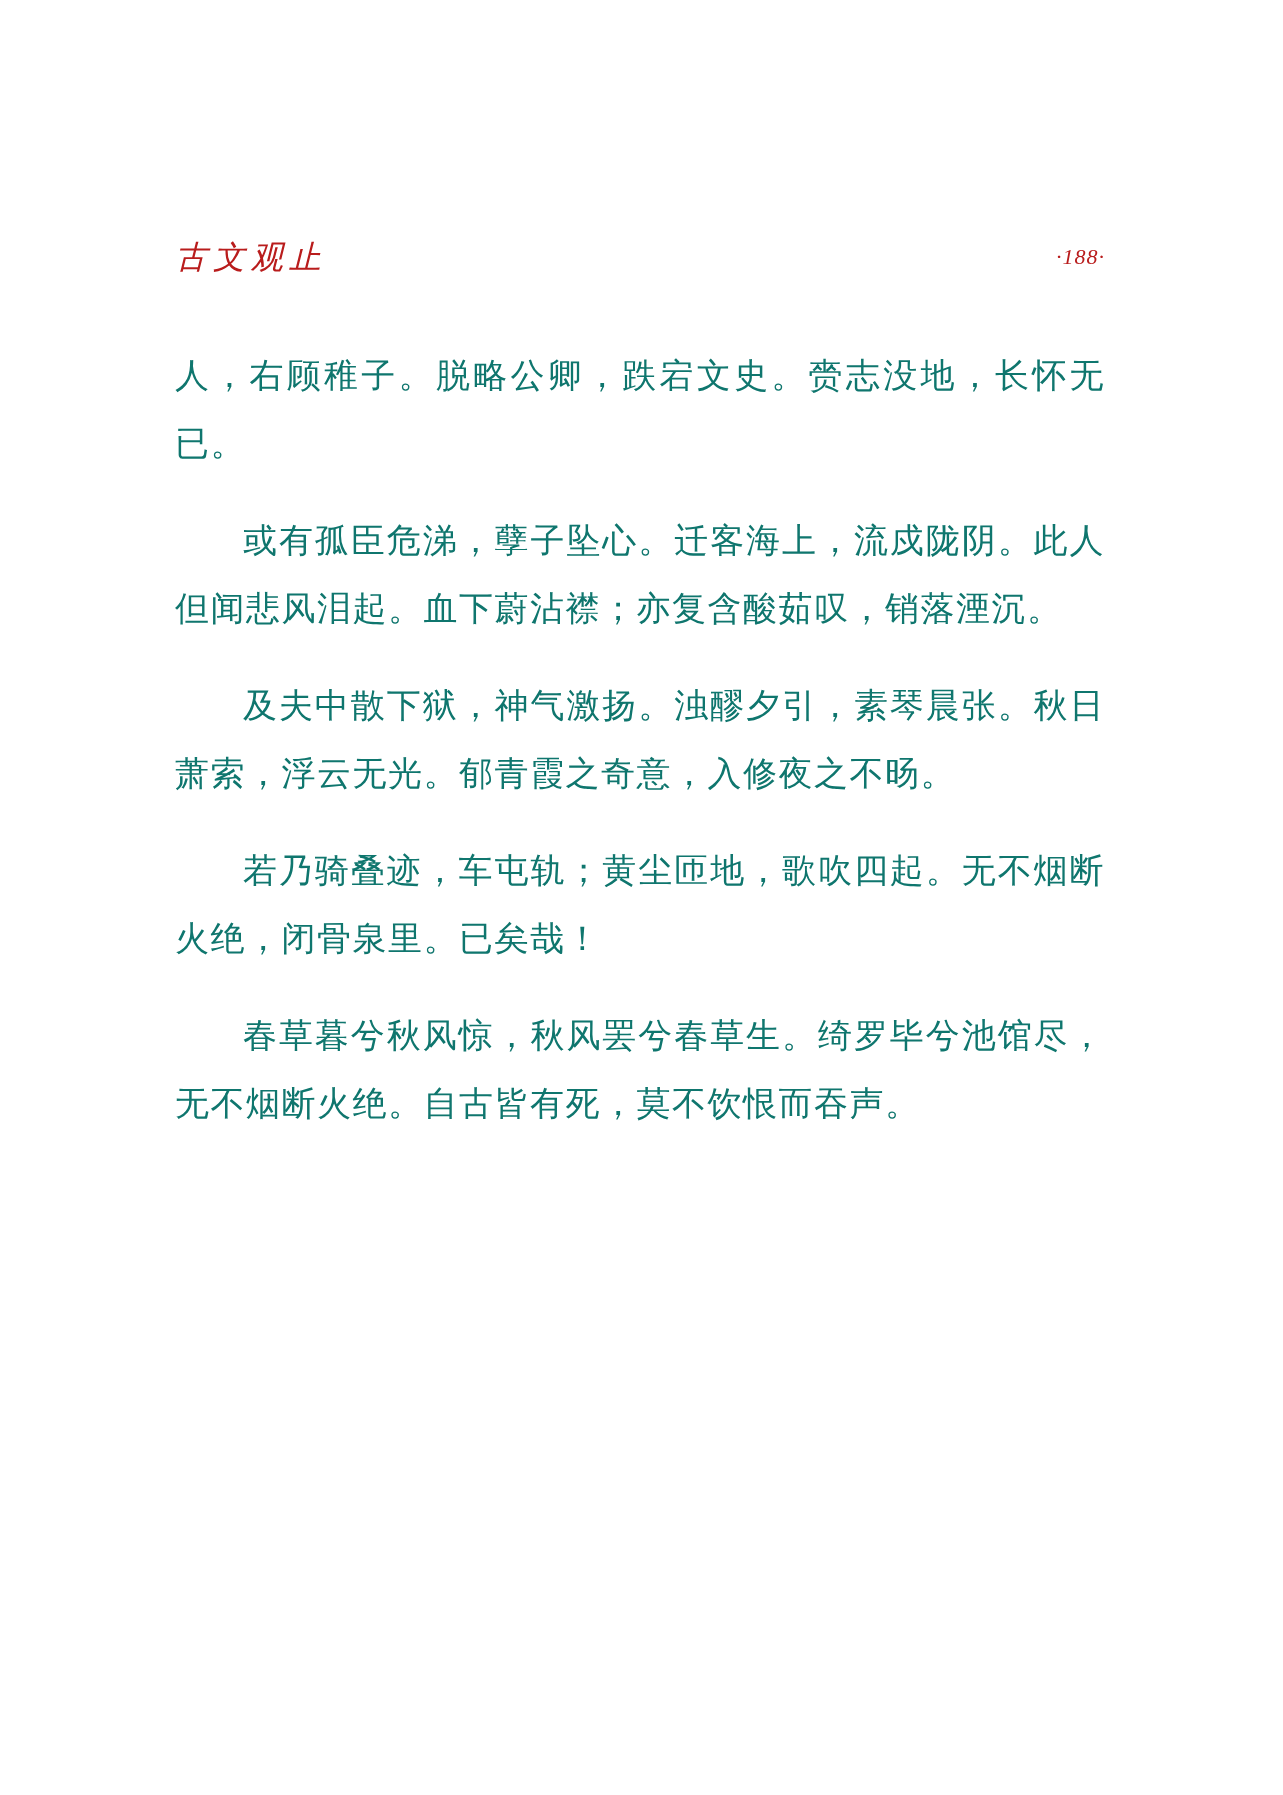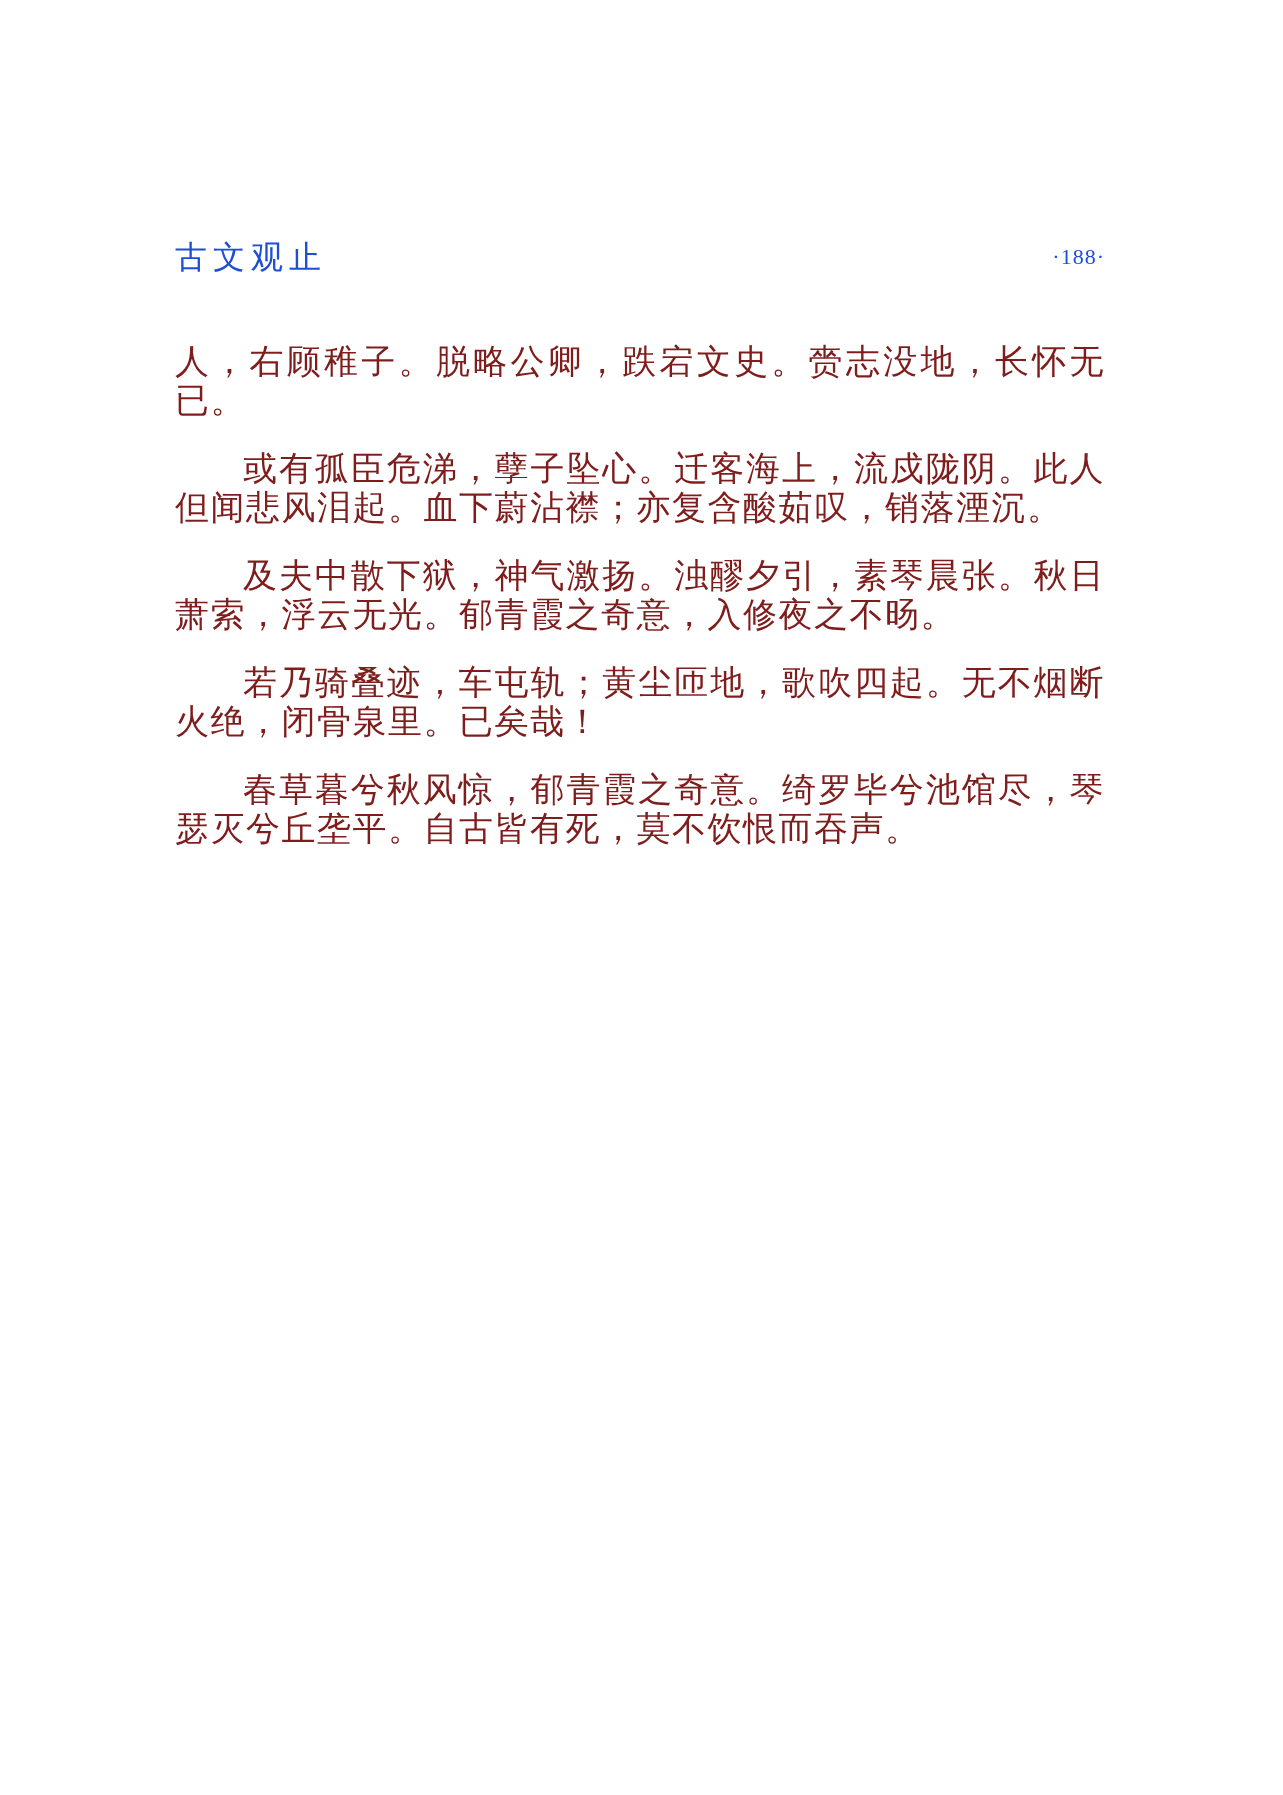--- a/index.html
+++ b/index.html
@@ -18,38 +18,39 @@
     font-family: "Liberation Serif", "DejaVu Serif", serif;
     color: #1a1a1a;
     overflow: hidden;
   }
   .page-header {
     display: flex;
     justify-content: space-between;
     align-items: flex-start;
     font-size: 32px;
     line-height: 38px;
-    color: #1d4ed8;
+    color: #b91c1c;
+    font-style: italic;
   }
   .book-title {
     letter-spacing: 6px;
     font-weight: 500;
   }
   .page-number {
     font-size: 22px;
     letter-spacing: 1px;
   }
   .page-body {
     margin-top: 66px;
     font-size: 34px;
-    line-height: 39px;
+    line-height: 68px;
     letter-spacing: 1.5px;
     text-align: justify;
     text-align-last: left;
-    color: #7f1d1d;
+    color: #0f766e;
   }
   .para {
     margin: 0;
   }
   .para + .para {
     margin-top: 29px;
   }
   .para.indent {
     text-indent: 2em;
   }
@@ -60,15 +61,15 @@
 <div class="page">
   <div class="page-header">
     <span class="book-title">古文观止</span>
     <span class="page-number">·188·</span>
   </div>
   <div class="page-body">
       <p class="para">人，右顾稚子。脱略公卿，跌宕文史。赍志没地，长怀无已。</p>
       <p class="para indent">或有孤臣危涕，孽子坠心。迁客海上，流戍陇阴。此人但闻悲风泪起。血下蔚沾襟；亦复含酸茹叹，销落湮沉。</p>
       <p class="para indent">及夫中散下狱，神气激扬。浊醪夕引，素琴晨张。秋日萧索，浮云无光。郁青霞之奇意，入修夜之不旸。</p>
       <p class="para indent">若乃骑叠迹，车屯轨；黄尘匝地，歌吹四起。无不烟断火绝，闭骨泉里。已矣哉！</p>
-      <p class="para indent">春草暮兮秋风惊，郁青霞之奇意。绮罗毕兮池馆尽，琴瑟灭兮丘垄平。自古皆有死，莫不饮恨而吞声。</p>
+      <p class="para indent">春草暮兮秋风惊，秋风罢兮春草生。绮罗毕兮池馆尽，无不烟断火绝。自古皆有死，莫不饮恨而吞声。</p>
     </div>
 </div>
 
 </body></html>

